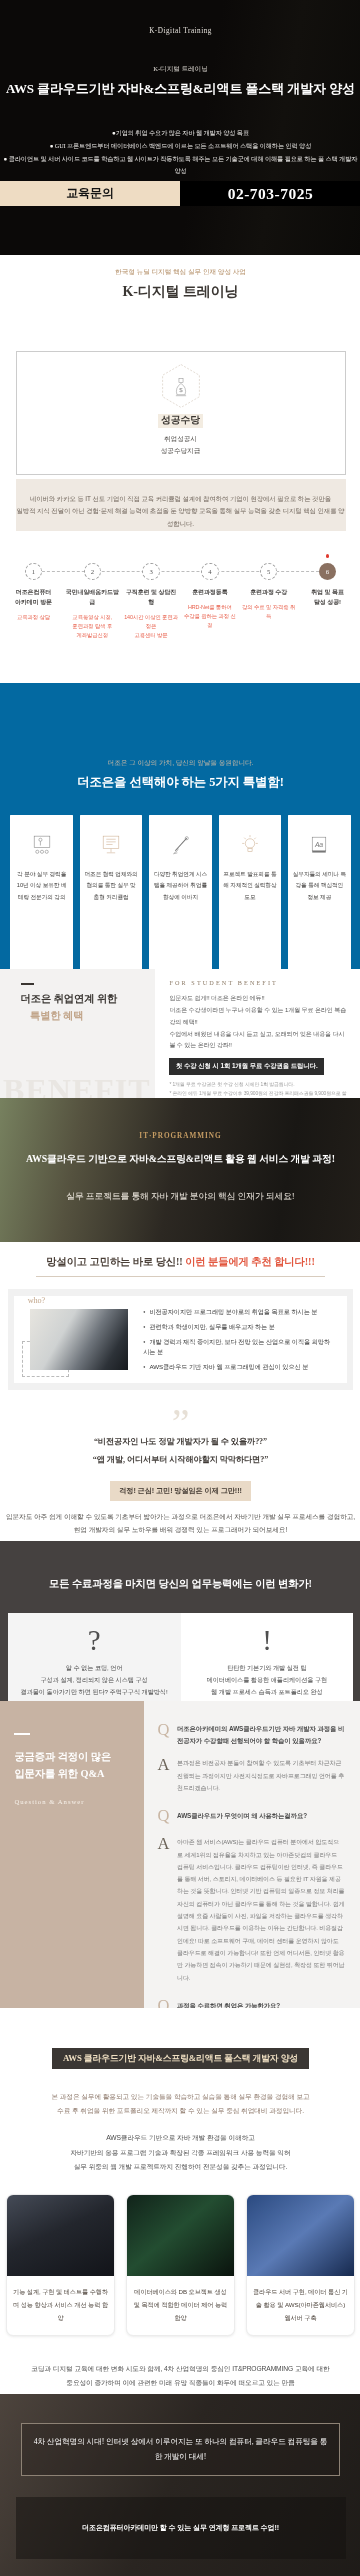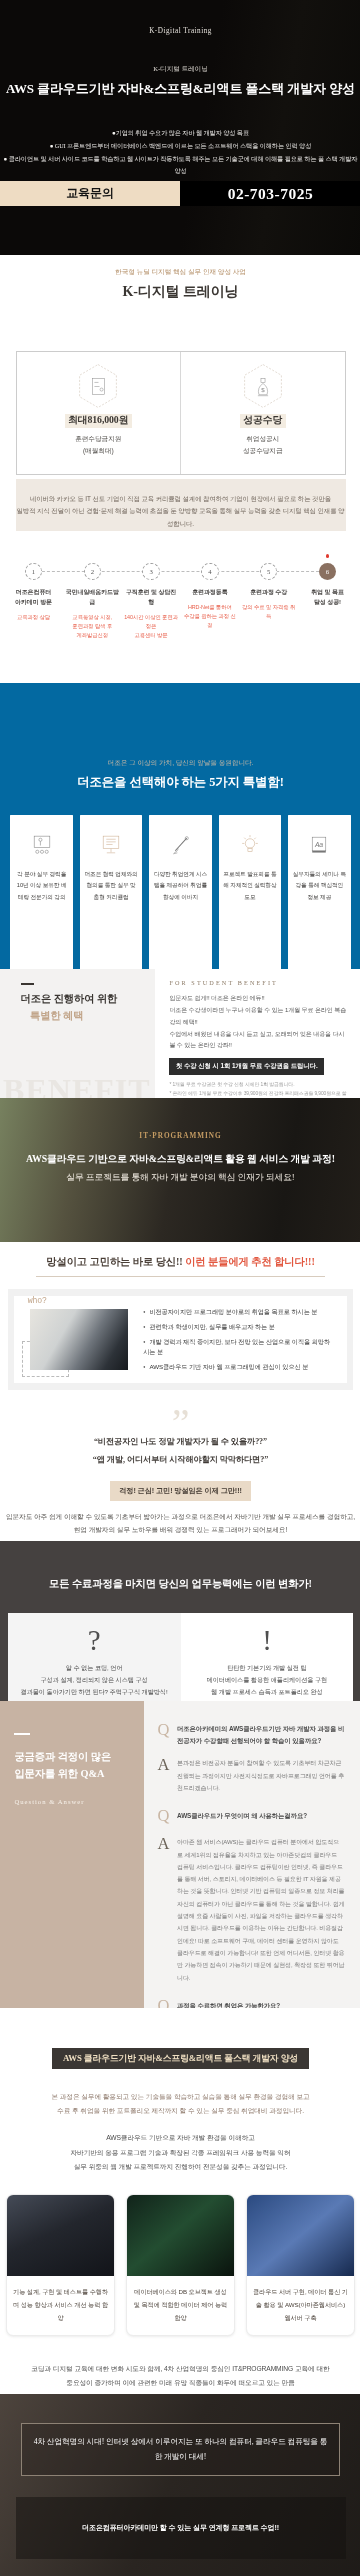--- a/index.html
+++ b/index.html
@@ -58,31 +58,31 @@
   .bn-right{flex:1;background:#fff;padding:10.3px 12.4px 0 14.4px}
   .bn-eyebrow{font-size:6.2px;letter-spacing:2.1px;color:#8c7a66;font-family:"Liberation Serif",serif}
   .bn-lines{margin-top:7.2px;font-size:6px;color:#555;line-height:1.95}
   .bn-box{margin-top:6.2px;display:inline-block;background:#2d2d2d;color:#fff;font-weight:bold;font-size:6.4px;padding:4.1px 6.7px}
   .bn-notes{margin-top:5.7px;font-size:4.9px;color:#9a9a9a;line-height:1.8}
 
   
   .banner{height:144px;background:linear-gradient(100deg,#77815f 0%,#55523f 22%,#2c2822 48%,#191714 78%,#221e19);text-align:center}
   .banner-eyebrow{padding-top:34px;font-size:7.2px;color:#c59c63;letter-spacing:1px;font-weight:bold;font-family:"Liberation Serif",serif}
   .banner-l1{margin-top:13.4px;font-size:9.8px;color:#fff;font-weight:bold}
-  .banner-l2{margin-top:6px;font-size:8.8px;color:#f3ede4}
+  .banner-l2{margin-top:25px;font-size:8.8px;color:#f3ede4}
 
   
   .rec{height:299px;background:#fff;text-align:center}
   .rec-title{display:inline-block;margin-top:13.4px;padding:0 10.3px 6.2px;border-bottom:1px solid #d8ccbe;font-size:10.3px;font-weight:bold}
   .rec-title .dark{color:#4a3f37}
   .rec-title .orange{color:#e2573f}
   .who{margin:12.4px 7.7px 0;background:#f1f1f1;padding:6.7px;height:101px}
   .who-inner{background:#fff;height:100%;display:flex;align-items:center;padding:0 11.3px}
   .who-photo-wrap{position:relative;width:98px;flex:none;margin-left:4.1px}
-  .who-label{position:absolute;top:-13.4px;left:-2.1px;font-size:8.2px;color:#c2a68b;font-family:Liberation Mono, monospace}
+  .who-label{position:absolute;top:-13.4px;left:-2.1px;font-size:8.2px;color:#c2a68b;font-family:Liberation Serif, serif}
   .who-deco{position:absolute;left:-8.2px;bottom:-7.2px;width:47px;height:36px;border:0.5px dashed #bbb}
   .who-photo{position:relative;width:98px;height:61px;background:linear-gradient(120deg,#e7e5df 0%,#cfd2d2 35%,#6f757c 60%,#2d3238 82%,#171a1e)}
   .who-list{flex:1;text-align:left;margin-left:15.5px;font-size:6.2px;color:#333;list-style:none}
   .who-list li{margin:5.2px 0;line-height:1.6}
   .who-list li::before{content:"●";font-size:3.6px;vertical-align:1px;margin-right:4.1px;color:#444}
   .quote-mark{margin-top:13.4px;font-size:40px;color:#e7e0d6;height:24px;line-height:1;font-family:"Liberation Serif",serif}
   .quote-lines{margin-top:6px;font-size:8.2px;color:#3f3a36;line-height:2.15;font-weight:bold;font-family:"Liberation Serif",serif}
   .worry-box{display:inline-block;margin-top:12.4px;background:#e9dac7;color:#453c34;font-weight:bold;font-size:7.2px;padding:5.2px 9.3px}
   .worry-lines{margin-top:8.2px;font-size:6.7px;color:#53504c;line-height:2}
 
@@ -153,36 +153,20 @@
   <div class="contact-bar">
     <div class="contact-left">교육문의</div>
     <div class="contact-right">02-703-7025</div>
   </div>
 </section>
 
 <section class="kd">
   <div class="kd-eyebrow">한국형 뉴딜 디지털 핵심 실무 인재 양성 사업</div>
   <div class="kd-title serif">K-디지털 트레이닝</div>
   <div class="kd-box">
-    <div class="kd-col">
-      <div class="kd-hex">
-        <svg width="42" height="46" viewBox="0 0 82 90">
-            <polygon points="41,3 77,24 77,66 41,87 5,66 5,24" fill="none" stroke="#c9bcab" stroke-dasharray="4 3"></polygon>
-            <rect x="30" y="30" width="24" height="32" fill="none" stroke="#8a8a8a"></rect>
-            <line x1="34" y1="38" x2="42" y2="38" stroke="#8a8a8a"></line>
-            <line x1="34" y1="46" x2="44" y2="46" stroke="#8a8a8a"></line>
-            <circle cx="48" cy="52" r="3" fill="none" stroke="#8a8a8a"></circle>
-          </svg>
-      </div>
-      <div class="kd-val">최대816,000원</div>
-      <div class="kd-lab">
-        <div>훈련수당금지원</div>
-          <div>(매월최대)</div>
-      </div>
-    </div>
     <div class="kd-col">
       <div class="kd-hex">
         <svg width="42" height="46" viewBox="0 0 82 90">
             <polygon points="41,3 77,24 77,66 41,87 5,66 5,24" fill="none" stroke="#c9bcab" stroke-dasharray="4 3"></polygon>
             <path d="M33 62 Q29 48 41 40 Q53 48 49 62 Z" fill="none" stroke="#8a8a8a"></path>
             <rect x="37" y="30" width="8" height="8" fill="none" stroke="#8a8a8a"></rect>
             <text x="41" y="57" font-size="12" text-anchor="middle" fill="#8a8a8a">$</text>
             <line x1="31" y1="64" x2="51" y2="64" stroke="#8a8a8a"></line>
           </svg>
       </div>
@@ -304,21 +288,21 @@
           </svg>
       </div>
       <div class="five-text">실무자들의 세미나 특강을 통해 핵심적인 정보 제공</div>
     </div>
   </div>
 </section>
 
 <section class="benefit">
   <div class="bn-left">
     <div class="bn-dash"></div>
-    <div class="bn-h1 serif">더조은 진행하여 위한</div>
+    <div class="bn-h1 serif">더조은 취업연계 위한</div>
     <div class="bn-h2 serif">특별한 혜택</div>
     <div class="bn-mark">BENEFIT</div>
   </div>
   <div class="bn-right">
     <div class="bn-eyebrow">FOR STUDENT BENEFIT</div>
     <div class="bn-lines">
       <div>입문자도 쉽게!! 더조은 온라인 에듀!!</div>
       <div>더조은 수강생이라면 누구나 이용할 수 있는 1개월 무료 온라인 복습강의 혜택!!</div>
       <div>수업에서 배웠던 내용을 다시 듣고 싶고, 오래되어 잊은 내용을 다시 볼 수 있는 온라인 강좌!!</div>
     </div>

